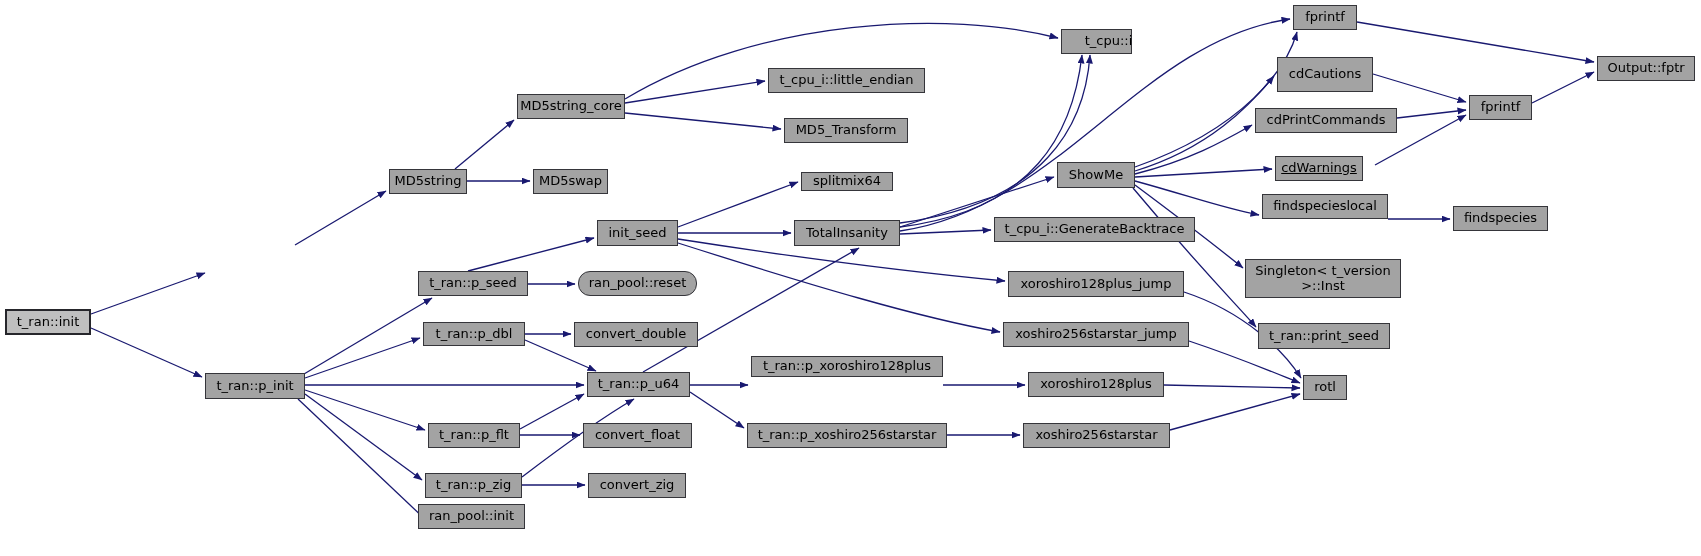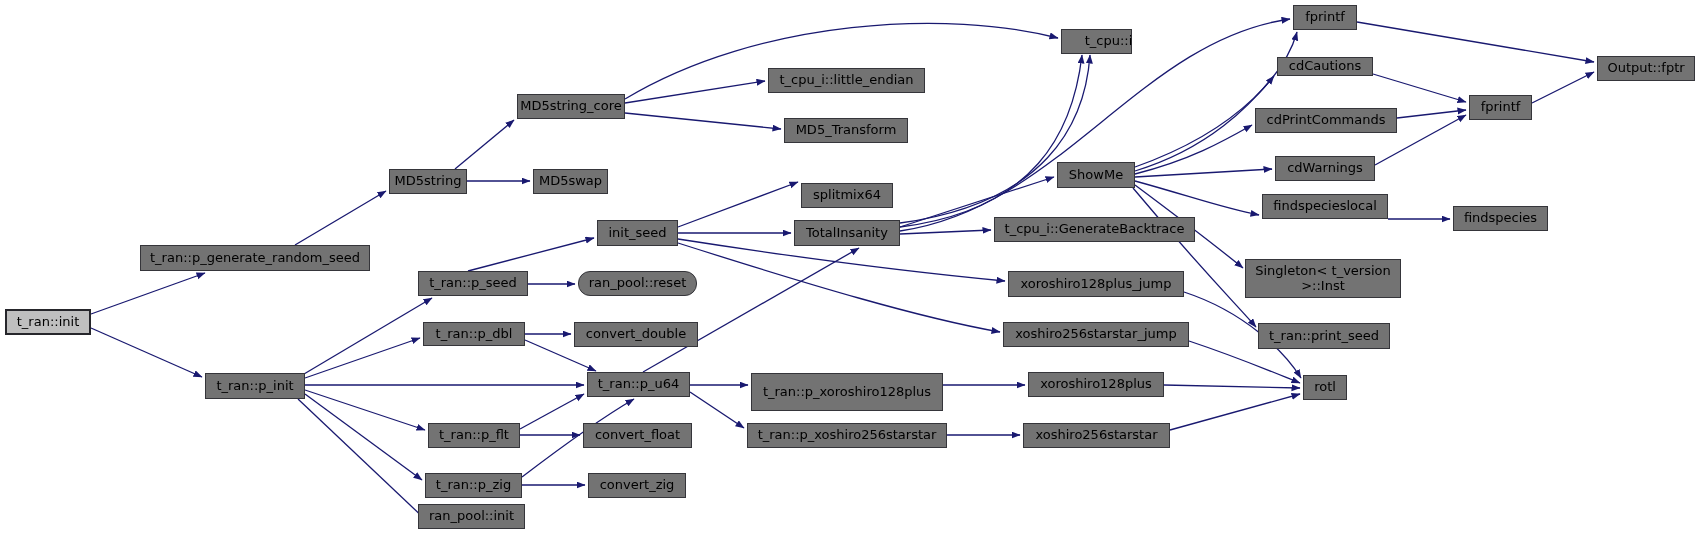--- a/index.html
+++ b/index.html
@@ -10,21 +10,21 @@
     font-family:"DejaVu Sans", "Liberation Sans", sans-serif;
     overflow:hidden;
   }
   #edges {
     position:absolute; left:0; top:0; width:1701px; height:556px;
   }
   .node {
     position:absolute;
     box-sizing:border-box;
     display:flex; align-items:center; justify-content:center;
-    background:#737373;
+    background:#a3a3a3;
     border:1px solid #35353a;
     color:#000000;
     font-size:13px;
     line-height:1.15;
     text-align:center;
     white-space:pre-line;
     cursor:pointer;
     z-index:2;
   }
   .node.root {
@@ -93,54 +93,53 @@
         <path d="M943,385 L1025,385" fill="none" stroke="#191970" stroke-width="1.3" marker-end="url(#arrow)"></path>
         <path d="M947,435 L1020,435" fill="none" stroke="#191970" stroke-width="1.3" marker-end="url(#arrow)"></path>
         <path d="M1184,292 C1245,312 1285,352 1301,378" fill="none" stroke="#191970" stroke-width="1.3" marker-end="url(#arrow)"></path>
         <path d="M1189,341 C1240,358 1275,373 1300,383" fill="none" stroke="#191970" stroke-width="1.3" marker-end="url(#arrow)"></path>
         <path d="M1164,385 L1300,388" fill="none" stroke="#191970" stroke-width="1.3" marker-end="url(#arrow)"></path>
         <path d="M1170,430 L1300,394" fill="none" stroke="#191970" stroke-width="1.3" marker-end="url(#arrow)"></path>
       </g>
   </svg>
 
 <div class="node root" style="left: 5px; top: 309px; width: 86px; height: 26px;">t_ran::init</div>
-    <div class="node" style="left: 140px; top: 245px; width: 230px; height: 26px;">t_ran::p_generate_random_seed</div>
     <div class="node" style="left: 205px; top: 373px; width: 100px; height: 26px;">t_ran::p_init</div>
     <div class="node" style="left: 389px; top: 169px; width: 78px; height: 25px;">MD5string</div>
     <div class="node" style="left: 517px; top: 94px; width: 108px; height: 25px;">MD5string_core</div>
     <div class="node" style="left: 533px; top: 169px; width: 75px; height: 25px;">MD5swap</div>
     <div class="node" style="left: 768px; top: 68px; width: 157px; height: 25px;">t_cpu_i::little_endian</div>
     <div class="node" style="left: 784px; top: 118px; width: 124px; height: 25px;">MD5_Transform</div>
     <div class="node" style="left: 1061px; top: 29px; width: 71px; height: 25px; padding-left: 24px;">t_cpu::i</div>
     <div class="node" style="left: 418px; top: 271px; width: 110px; height: 25px;">t_ran::p_seed</div>
     <div class="node" style="left: 578px; top: 271px; width: 119px; height: 25px; border-radius: 12px;">ran_pool::reset</div>
     <div class="node" style="left: 597px; top: 220px; width: 81px; height: 26px;">init_seed</div>
-    <div class="node" style="left: 801px; top: 183px; width: 92px; height: 25px;">splitmix64</div>
+    <div class="node" style="left: 801px; top: 172px; width: 92px; height: 19px;">splitmix64</div>
     <div class="node" style="left: 794px; top: 220px; width: 106px; height: 26px;">TotalInsanity</div>
     <div class="node" style="left: 994px; top: 217px; width: 201px; height: 25px;">t_cpu_i::GenerateBacktrace</div>
     <div class="node" style="left: 1057px; top: 162px; width: 78px; height: 26px;">ShowMe</div>
     <div class="node" style="left: 1008px; top: 271px; width: 176px; height: 26px;">xoroshiro128plus_jump</div>
     <div class="node" style="left: 1003px; top: 322px; width: 186px; height: 25px;">xoshiro256starstar_jump</div>
     <div class="node" style="left: 423px; top: 322px; width: 102px; height: 24px;">t_ran::p_dbl</div>
     <div class="node" style="left: 574px; top: 322px; width: 124px; height: 25px;">convert_double</div>
     <div class="node" style="left: 587px; top: 372px; width: 103px; height: 25px;">t_ran::p_u64</div>
-    <div class="node" style="left: 751px; top: 373px; width: 192px; height: 38px;">t_ran::p_xoroshiro128plus</div>
+    <div class="node" style="left: 751px; top: 356px; width: 192px; height: 21px;">t_ran::p_xoroshiro128plus</div>
     <div class="node" style="left: 747px; top: 423px; width: 200px; height: 25px;">t_ran::p_xoshiro256starstar</div>
     <div class="node" style="left: 1028px; top: 372px; width: 136px; height: 25px;">xoroshiro128plus</div>
     <div class="node" style="left: 1023px; top: 423px; width: 147px; height: 25px;">xoshiro256starstar</div>
     <div class="node" style="left: 428px; top: 423px; width: 92px; height: 25px;">t_ran::p_flt</div>
     <div class="node" style="left: 583px; top: 423px; width: 109px; height: 25px;">convert_float</div>
     <div class="node" style="left: 425px; top: 473px; width: 97px; height: 25px;">t_ran::p_zig</div>
     <div class="node" style="left: 588px; top: 473px; width: 98px; height: 25px;">convert_zig</div>
     <div class="node" style="left: 418px; top: 504px; width: 107px; height: 25px;">ran_pool::init</div>
     <div class="node" style="left: 1293px; top: 5px; width: 64px; height: 25px;">fprintf</div>
-    <div class="node" style="left: 1277px; top: 57px; width: 96px; height: 19px;">cdCautions</div>
+    <div class="node" style="left: 1277px; top: 57px; width: 96px; height: 35px;">cdCautions</div>
     <div class="node" style="left: 1469px; top: 95px; width: 63px; height: 25px;">fprintf</div>
     <div class="node" style="left: 1255px; top: 108px; width: 142px; height: 25px;">cdPrintCommands</div>
-    <div class="node" style="left: 1275px; top: 156px; width: 100px; height: 25px;">cdWarnings</div>
+    <div class="node" style="left: 1275px; top: 156px; width: 88px; height: 25px; text-decoration: underline;">cdWarnings</div>
     <div class="node" style="left: 1262px; top: 194px; width: 126px; height: 25px;">findspecieslocal</div>
     <div class="node" style="left: 1453px; top: 206px; width: 95px; height: 25px;">findspecies</div>
     <div class="node" style="left: 1245px; top: 259px; width: 156px; height: 39px;">Singleton&lt; t_version
 &gt;::Inst</div>
     <div class="node" style="left: 1258px; top: 323px; width: 132px; height: 26px;">t_ran::print_seed</div>
     <div class="node" style="left: 1303px; top: 375px; width: 44px; height: 25px;">rotl</div>
     <div class="node" style="left: 1597px; top: 56px; width: 98px; height: 25px;">Output::fptr</div>
   </div>
 
 </body></html>

